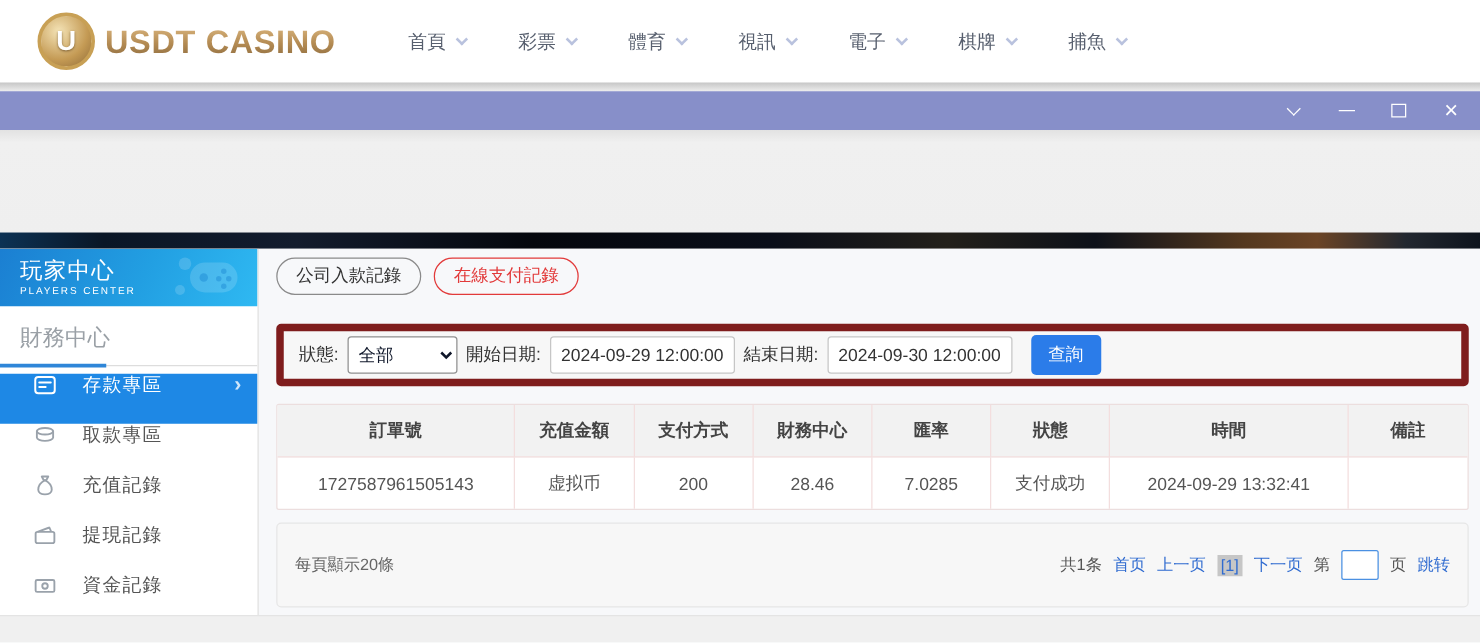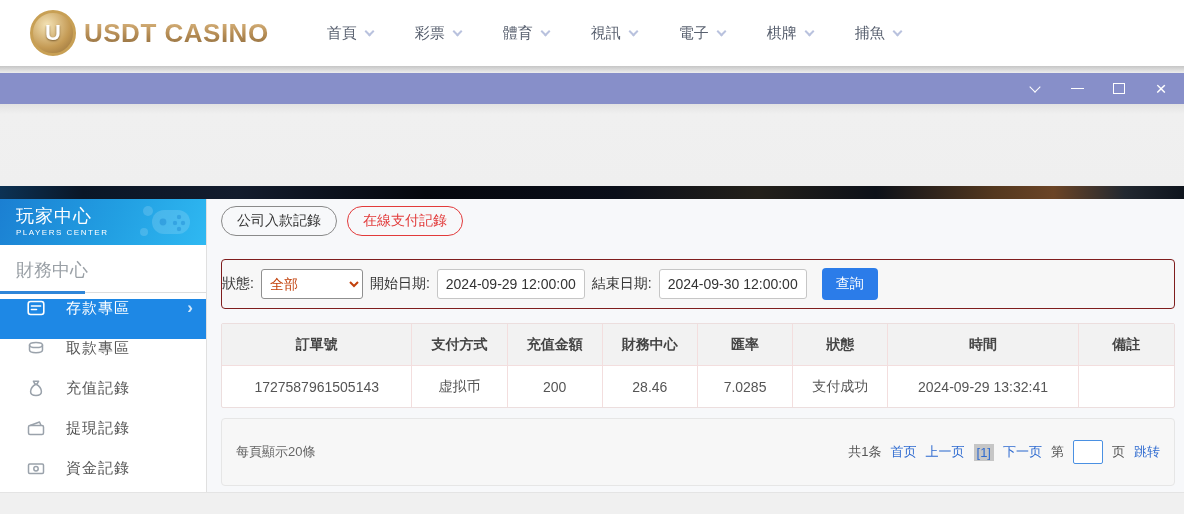--- a/index.html
+++ b/index.html
@@ -58,24 +58,24 @@
   .sb-item.active .sb-ico { color:#fff; }
   .sb-item .sb-arrow { position:absolute; right:13px; color:#cfe6fb; font-size:17px; font-weight:bold; display:none; line-height:1; }
   .sb-item.active .sb-arrow { display:block; }
 
   
   .main { flex:1; padding:6px 9px 0 14px; overflow:hidden; }
   .tabs { display:flex; gap:10px; margin-top:1px; }
   .tab { border:1px solid #8a8a8a; border-radius:16px; padding:5px 15px; font-size:14px; color:#333; background:transparent; cursor:pointer; white-space:nowrap; }
   .tab.active-red { border-color:#e23a3a; color:#e23a3a; }
 
-  .filter-panel { margin-top:23px; height:50px; background:#f7f7f7; border:1px solid #7f1d1d; border-radius:4px;
-    display:flex; align-items:center; padding:0 0; gap:7px; }
+  .filter-panel { margin-top:23px; height:50px; background:#f7f7f7; border:6px solid #7f1d1d; border-radius:4px;
+    display:flex; align-items:center; padding:0 12px; gap:7px; }
   .f-label { font-size:14px; color:#333; white-space:nowrap; }
-  .f-select { height:30px; width:102px; border:1px solid #8f8f8f; border-radius:3px; background:#fff; font-size:14px; color:#c2410c; padding:0 4px; }
+  .f-select { height:30px; width:88px; border:1px solid #8f8f8f; border-radius:3px; background:#fff; font-size:14px; color:#0f172a; padding:0 4px; }
   .f-input { height:30px; width:148px; border:1px solid #c6c6c6; border-radius:3px; background:#fff; font-size:14px; color:#333; padding:0 8px; }
   .f-btn { height:32px; width:56px; margin-left:8px; background:#2b7ce9; color:#fff; border:none; border-radius:4px; font-size:14px; cursor:pointer; }
 
   .table-wrap { margin-top:14px; border:1px solid #ecdede; border-radius:2px; background:#fff; }
   .trow { display:grid; grid-template-columns:20% 10% 10% 10% 10% 10% 20% 10%; }
   .trow > div { padding:0 6px; height:42px; display:flex; align-items:center; justify-content:center; font-size:14px;
     border-right:1px solid #f3dede; overflow:hidden; white-space:nowrap; }
   .trow > div:last-child { border-right:none; }
   .thead { background:#f2f2f2; }
   .thead > div { font-weight:bold; color:#444; border-bottom:1px solid #f3dede; }
@@ -257,22 +257,22 @@
         <span class="f-label">開始日期:</span>
         <input class="f-input" type="text" value="2024-09-29 12:00:00" style="">
         <span class="f-label">結束日期:</span>
         <input class="f-input" type="text" value="2024-09-30 12:00:00" style="">
         <button class="f-btn">查詢</button>
       </div>
 
       <div class="table-wrap">
         <div class="trow thead">
           <div>訂單號</div>
+          <div>充值金額</div>
           <div>支付方式</div>
-          <div>充值金額</div>
           <div>財務中心</div>
           <div>匯率</div>
           <div>狀態</div>
           <div>時間</div>
           <div>備註</div>
         </div>
         <div class="trow tbody">
           <div>1727587961505143</div>
           <div>虚拟币</div>
           <div>200</div>

